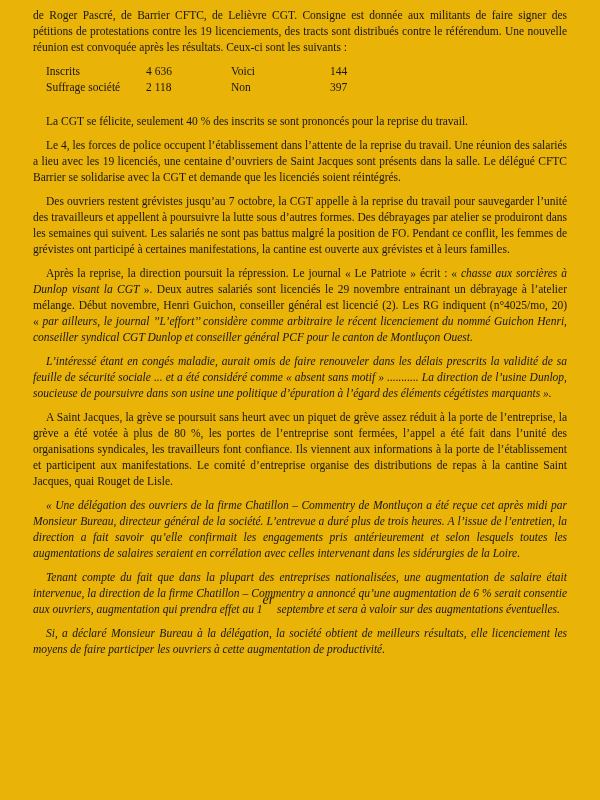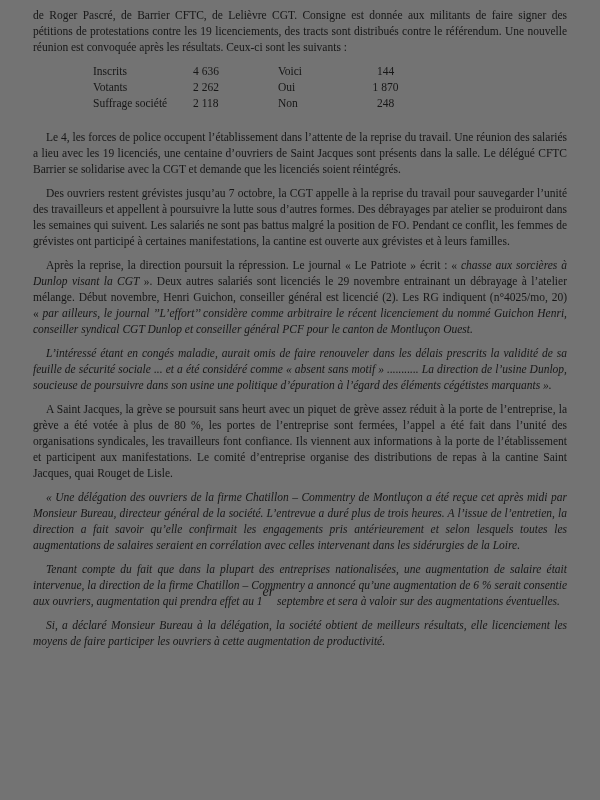--- a/index.html
+++ b/index.html
@@ -8,41 +8,40 @@
     width: 600px;
     height: 800px;
     overflow: hidden;
     background: #ffffff;
   }
   .page {
     box-sizing: border-box;
     width: 600px;
     height: 800px;
     padding: 7px 33px 0 33px;
-    background: #737373;
+    background: #eab308;
     color: #161616;
     font-family: "Liberation Serif", "DejaVu Serif", serif;
     font-size: 11.5px;
     line-height: 16px;
   }
   p.para {
     margin: 0 0 8px 0;
     text-align: justify;
     text-indent: 13px;
   }
   p.noindent { text-indent: 0; }
   p.italic { font-style: italic; }
   .vote-table {
     margin: 2px 0 18px 13px;
     line-height: 16px;
   }
   .vt-row {
     display: grid;
     grid-template-columns: 100px 85px 85px 45px;
-    margin-left: 47px;
   }
   .vt-cell { text-align: left; }
   .vt-right { text-align: center; }
   b { font-weight: normal; }
   i { font-style: italic; }
   sup.ord {
     font-size: 14px;
     line-height: 0;
     position: relative;
     top: -4px;
@@ -56,33 +55,28 @@
   <p class="para noindent">de Roger Pascré, de Barrier CFTC, de Lelièvre CGT. Consigne est donnée aux militants de faire signer des pétitions de protestations contre les 19 licenciements, des tracts sont distribués contre le référendum. Une nouvelle réunion est convoquée après les résultats. Ceux-ci sont les suivants&nbsp;:</p>
 
   <div class="vote-table">
     <div class="vt-row">
       <span class="vt-cell">Inscrits</span>
       <span class="vt-cell">4&nbsp;636</span>
       <span class="vt-cell">Voici</span>
       <span class="vt-cell vt-right">144</span>
     </div>
     <div class="vt-row">
-      <span class="vt-cell">Votants</span>
-      <span class="vt-cell">2&nbsp;262</span>
-      <span class="vt-cell">Oui</span>
-      <span class="vt-cell vt-right">1&nbsp;870</span>
-    </div>
-    <div class="vt-row">
       <span class="vt-cell">Suffrage société</span>
       <span class="vt-cell">2&nbsp;118</span>
       <span class="vt-cell">Non</span>
-      <span class="vt-cell vt-right">248</span>
+      <span class="vt-cell vt-right">397</span>
     </div>
   </div>
 
+  <p class="para">La CGT se félicite, seulement 40&nbsp;% des inscrits se sont prononcés pour la reprise du travail.</p>
 
   <p class="para">Le 4, les forces de police occupent l’établissement dans l’attente de la reprise du travail. Une réunion des salariés a lieu avec les 19 licenciés, une centaine d’ouvriers de Saint Jacques sont présents dans la salle. Le délégué CFTC Barrier se solidarise avec la CGT et demande que les licenciés soient réintégrés.</p>
 
   <p class="para">Des ouvriers restent grévistes jusqu’au 7 octobre, la CGT appelle à la reprise du travail pour sauvegarder l’unité des travailleurs et appellent à poursuivre la lutte sous d’autres formes. Des débrayages par atelier se produiront dans les semaines qui suivent. Les salariés ne sont pas battus malgré la position de FO. Pendant ce conflit, les femmes de grévistes ont participé à certaines manifestations, la cantine est ouverte aux grévistes et à leurs familles.</p>
 
   <p class="para">
     <span>Après la reprise, la direction poursuit la répression. Le journal «&nbsp;Le Patriote&nbsp;» écrit&nbsp;: «&nbsp;</span><i>chasse aux sorcières à Dunlop visant la CGT</i><span>&nbsp;». Deux autres salariés sont licenciés le 29 novembre entrainant un débrayage à l’atelier mélange. Début novembre, Henri Guichon, conseiller général est licencié (2). Les RG indiquent (n°4025/mo, 20) «&nbsp;</span><i>par ailleurs, le journal ’’L’effort’’ considère comme arbitraire le récent licenciement du nommé Guichon Henri, conseiller syndical CGT Dunlop et conseiller général PCF pour le canton de Montluçon Ouest.</i>
   </p>
 
   <p class="para italic">

